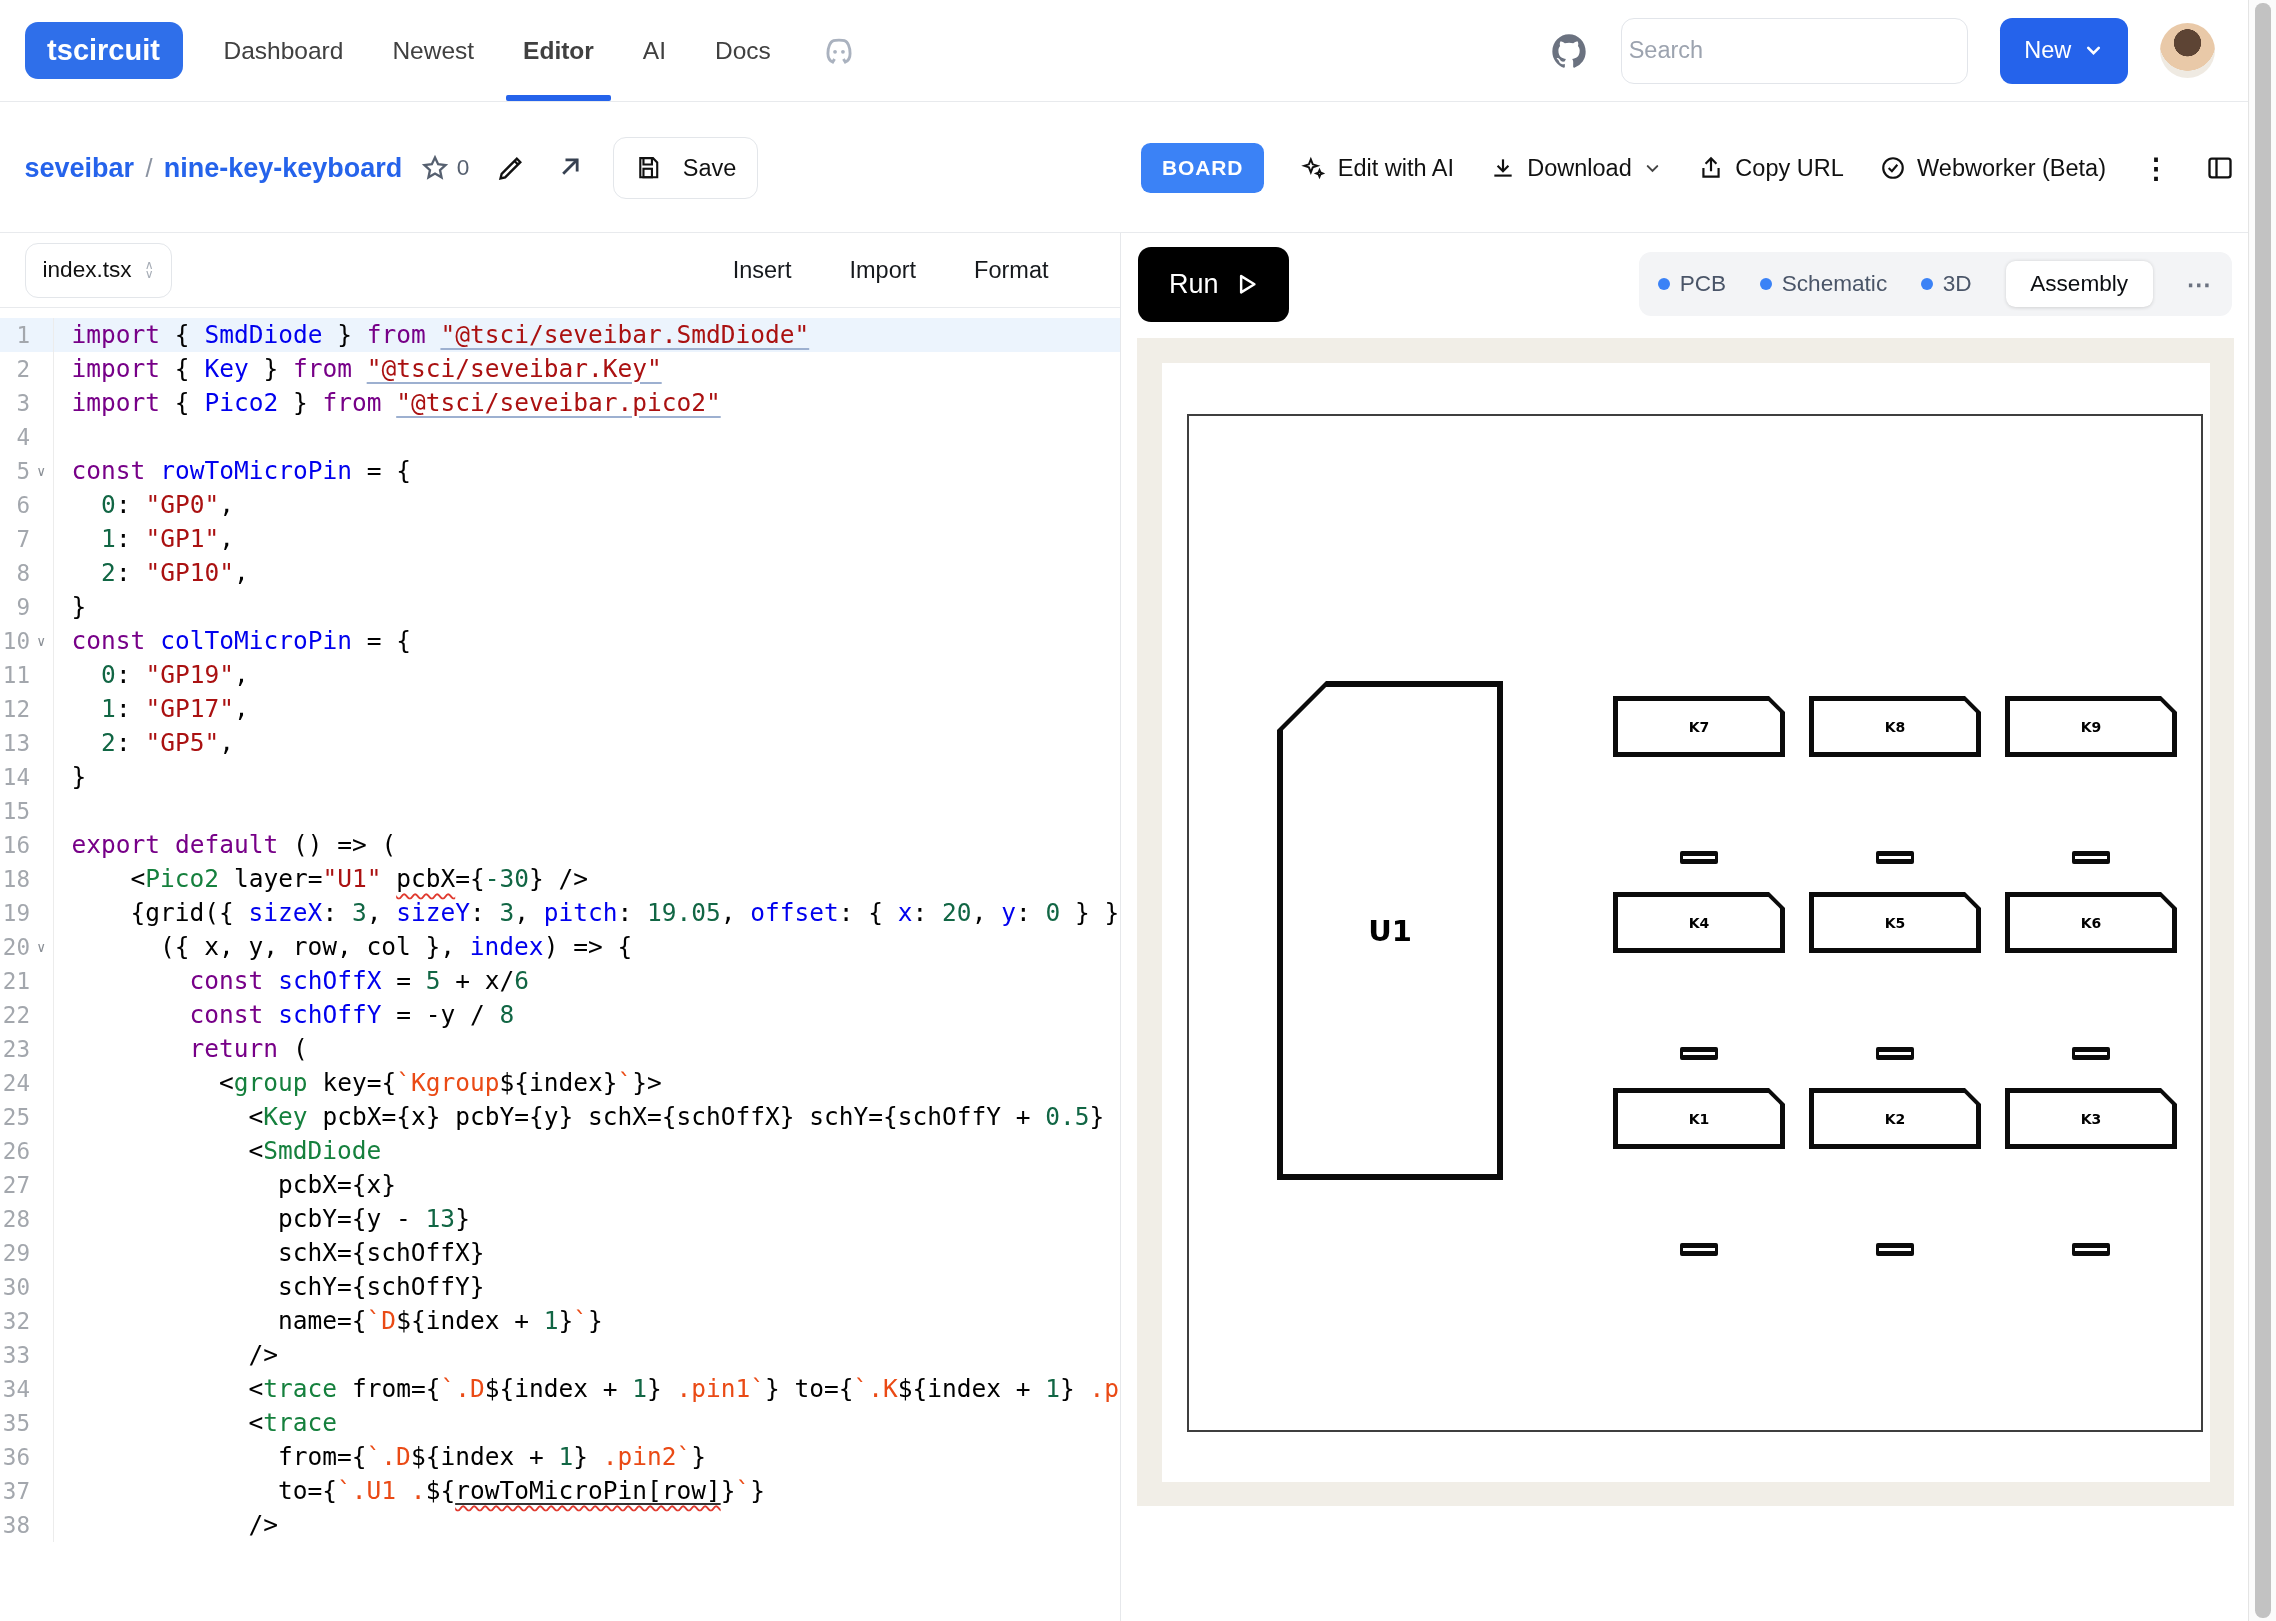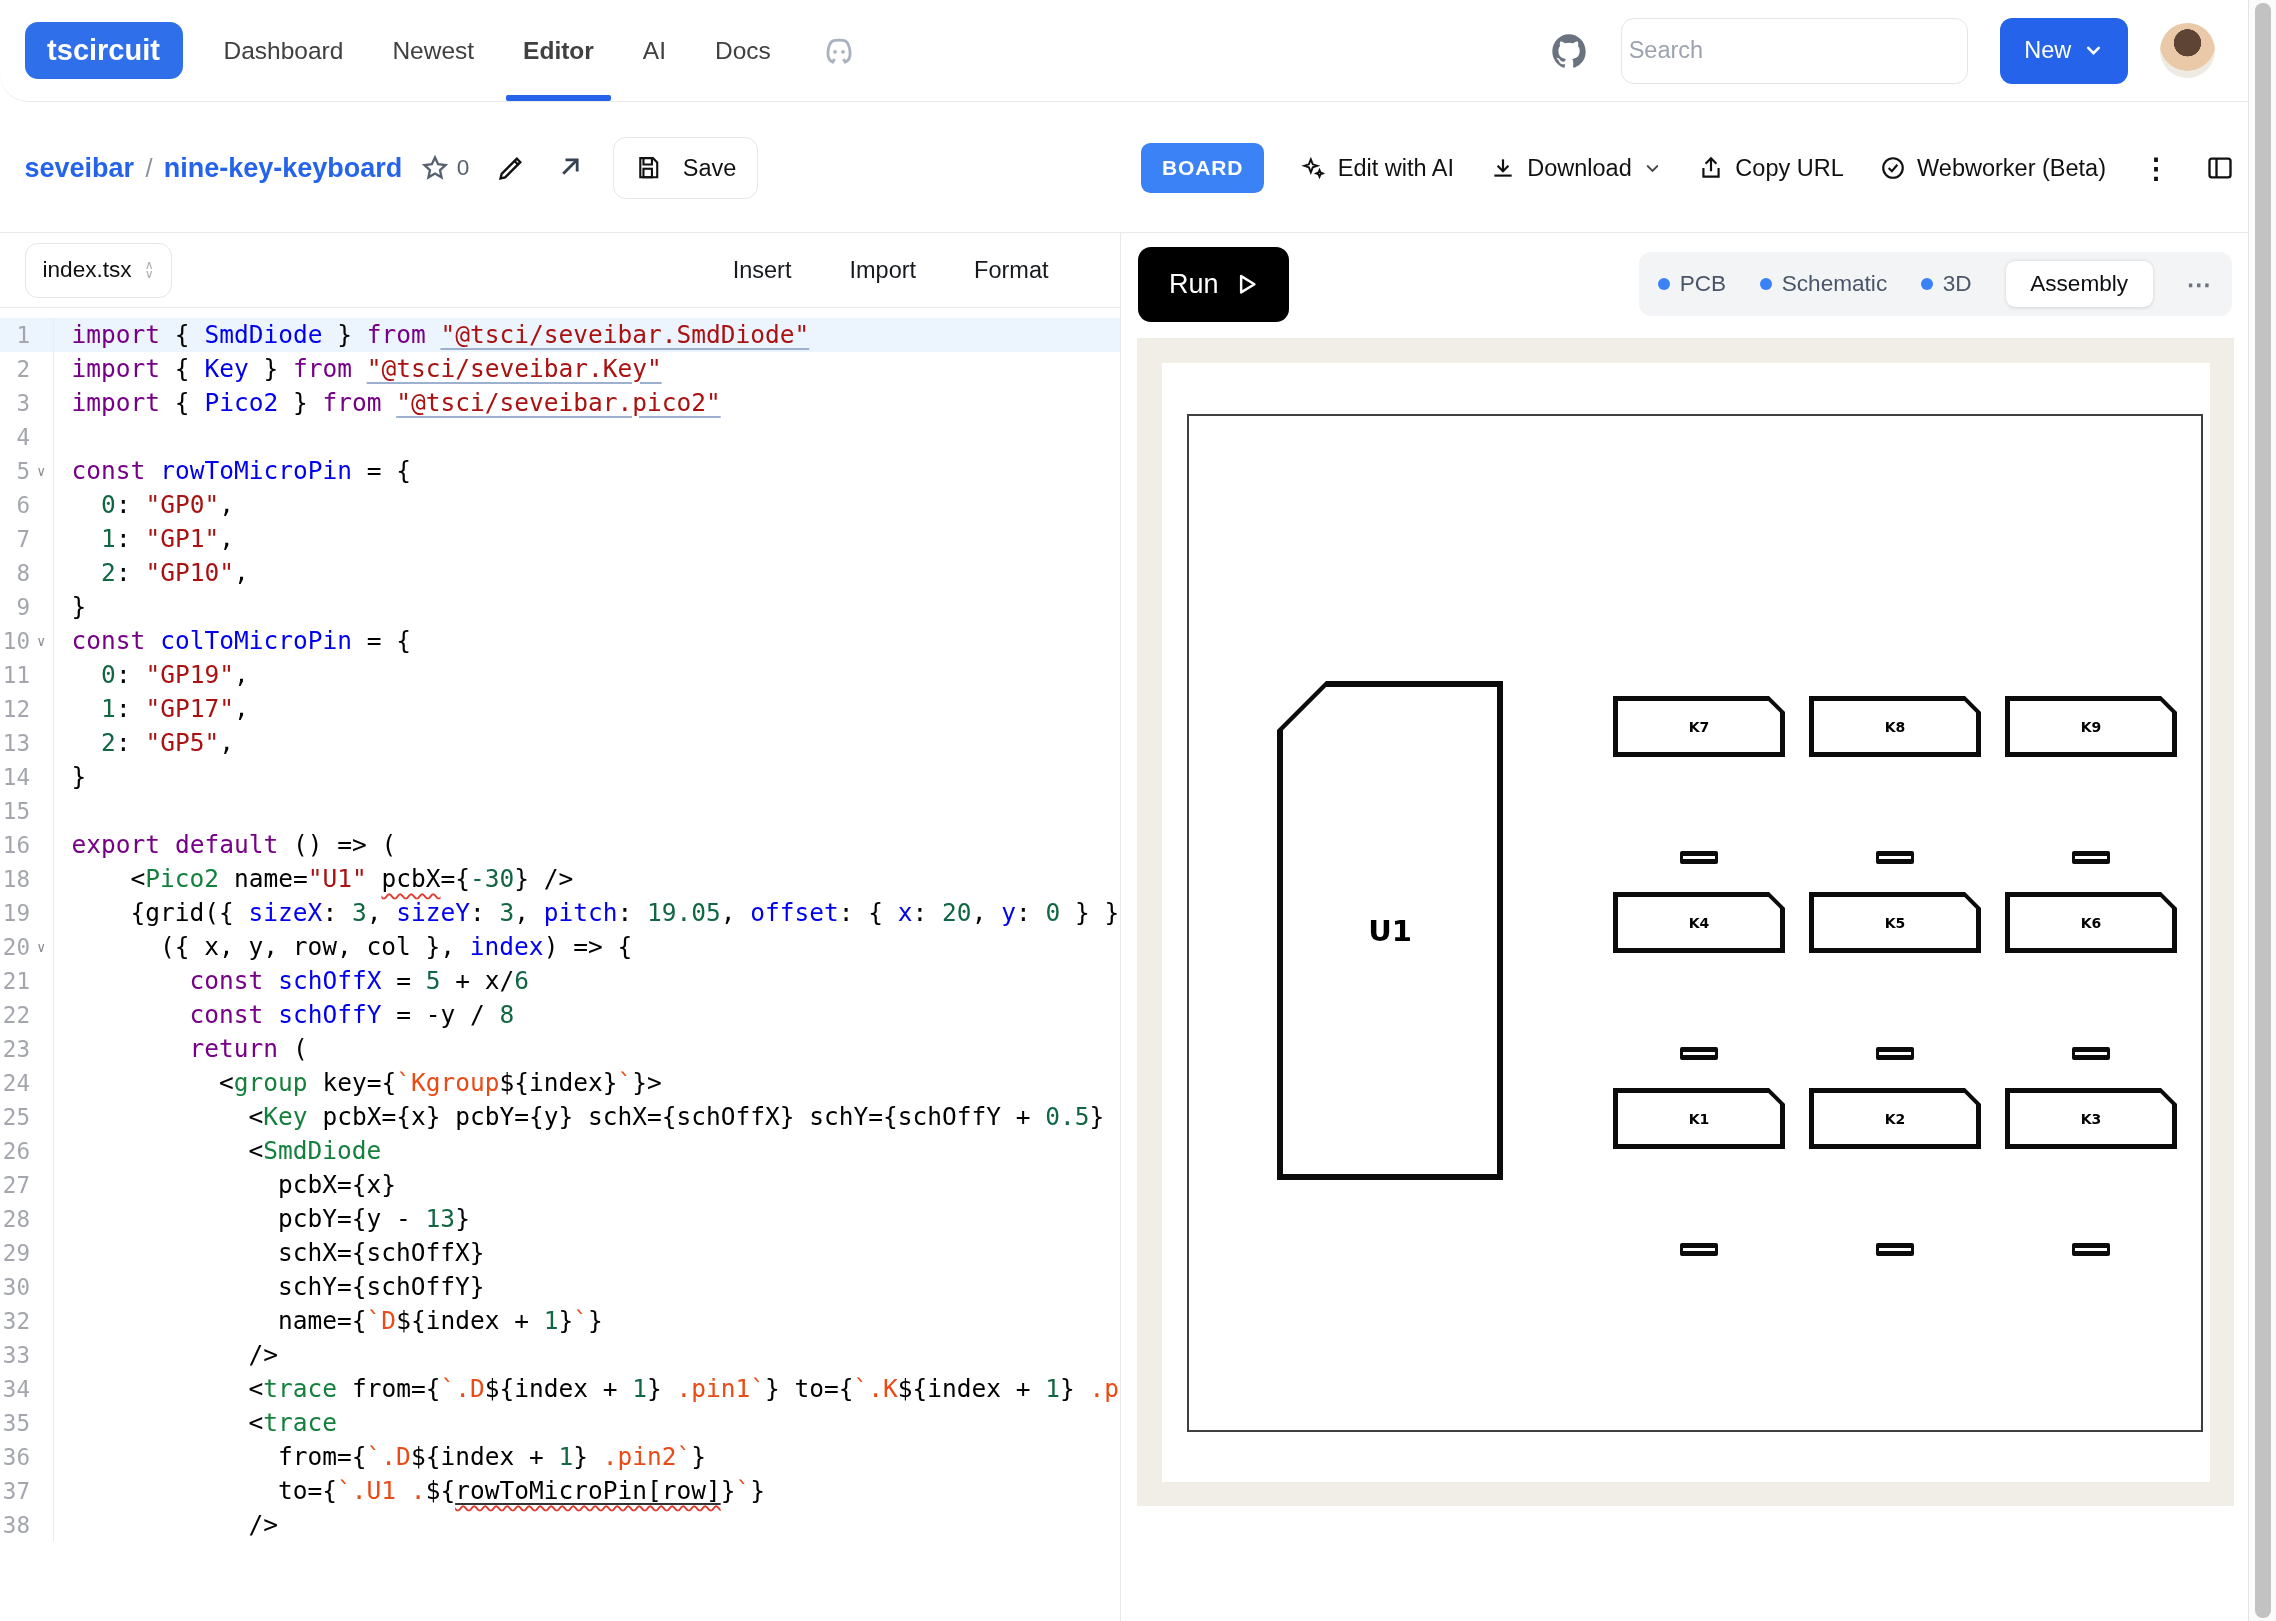--- a/index.html
+++ b/index.html
@@ -2,21 +2,21 @@
 <html style="font-size:15px"><head>
 <meta charset="utf-8">
 <style>
   * { margin:0; padding:0; box-sizing:border-box; }
   html,body { width:2277px; height:1621px; overflow:hidden; background:#fff;
     font-family:"Liberation Sans", sans-serif; }
 
   
   .nav { position:absolute; left:0; top:0; width:2277px; height:102px;
     border-bottom:1.9px solid #e8eaed; display:flex; align-items:center;
-    padding:0 62px 0 24.5px; background:#fff;border-radius:28px; }
+    padding:0 62px 0 24.5px; background:#fff; }
   .logo { background:#2f6fea; color:#fff; font-size:29px; font-weight:bold;
     border-radius:13px; padding:12.2px 22.6px; margin-right:41px; }
   .navitems { display:flex; align-items:center; gap:49px; height:100%; }
   .navitem { font-size:24.5px; color:#404040; height:100%; display:flex;
     align-items:center; position:relative; cursor:pointer; }
   .navitem.active { font-weight:bold; }
   .navitem.active::after { content:""; position:absolute; left:-17px; right:-17px;
     bottom:0; height:5.6px; background:#2563eb; border-radius:1.9px; }
   .navright { margin-left:auto; display:flex; align-items:center; gap:32px; }
   .search { width:347px; height:66px; border:1.9px solid #e2e5ea; border-radius:13px;
@@ -254,21 +254,21 @@
       <div class="cl"><div class="ln">7</div><div class="fold"></div><div class="ct"><span class="seg-p">  </span><span class="seg-n">1</span><span class="seg-p">: </span><span class="seg-s">"GP1"</span><span class="seg-p">,</span></div></div>
       <div class="cl"><div class="ln">8</div><div class="fold"></div><div class="ct"><span class="seg-p">  </span><span class="seg-n">2</span><span class="seg-p">: </span><span class="seg-s">"GP10"</span><span class="seg-p">,</span></div></div>
       <div class="cl"><div class="ln">9</div><div class="fold"></div><div class="ct"><span class="seg-p">}</span></div></div>
       <div class="cl"><div class="ln">10</div><div class="fold">∨</div><div class="ct"><span class="seg-k">const</span><span class="seg-p"> </span><span class="seg-d">colToMicroPin</span><span class="seg-p"> = {</span></div></div>
       <div class="cl"><div class="ln">11</div><div class="fold"></div><div class="ct"><span class="seg-p">  </span><span class="seg-n">0</span><span class="seg-p">: </span><span class="seg-s">"GP19"</span><span class="seg-p">,</span></div></div>
       <div class="cl"><div class="ln">12</div><div class="fold"></div><div class="ct"><span class="seg-p">  </span><span class="seg-n">1</span><span class="seg-p">: </span><span class="seg-s">"GP17"</span><span class="seg-p">,</span></div></div>
       <div class="cl"><div class="ln">13</div><div class="fold"></div><div class="ct"><span class="seg-p">  </span><span class="seg-n">2</span><span class="seg-p">: </span><span class="seg-s">"GP5"</span><span class="seg-p">,</span></div></div>
       <div class="cl"><div class="ln">14</div><div class="fold"></div><div class="ct"><span class="seg-p">}</span></div></div>
       <div class="cl"><div class="ln">15</div><div class="fold"></div><div class="ct"></div></div>
       <div class="cl"><div class="ln">16</div><div class="fold"></div><div class="ct"><span class="seg-k">export</span><span class="seg-p"> </span><span class="seg-k">default</span><span class="seg-p"> () =&gt; (</span></div></div>
-      <div class="cl"><div class="ln">18</div><div class="fold"></div><div class="ct"><span class="seg-p">    &lt;</span><span class="seg-t">Pico2</span><span class="seg-p"> name=</span><span class="seg-s">"U1"</span><span class="seg-p"> </span><span class="seg-p seg-w">pcbX</span><span class="seg-p">={</span><span class="seg-n">-30</span><span class="seg-p">} /&gt;</span></div></div>
+      <div class="cl"><div class="ln">18</div><div class="fold"></div><div class="ct"><span class="seg-p">    &lt;</span><span class="seg-t">Pico2</span><span class="seg-p"> layer=</span><span class="seg-s">"U1"</span><span class="seg-p"> </span><span class="seg-p seg-w">pcbX</span><span class="seg-p">={</span><span class="seg-n">-30</span><span class="seg-p">} /&gt;</span></div></div>
       <div class="cl"><div class="ln">19</div><div class="fold"></div><div class="ct"><span class="seg-p">    {grid({ </span><span class="seg-d">sizeX</span><span class="seg-p">: </span><span class="seg-n">3</span><span class="seg-p">, </span><span class="seg-d">sizeY</span><span class="seg-p">: </span><span class="seg-n">3</span><span class="seg-p">, </span><span class="seg-d">pitch</span><span class="seg-p">: </span><span class="seg-n">19.05</span><span class="seg-p">, </span><span class="seg-d">offset</span><span class="seg-p">: { </span><span class="seg-d">x</span><span class="seg-p">: </span><span class="seg-n">20</span><span class="seg-p">, </span><span class="seg-d">y</span><span class="seg-p">: </span><span class="seg-n">0</span><span class="seg-p"> } }).map(</span></div></div>
       <div class="cl"><div class="ln">20</div><div class="fold">∨</div><div class="ct"><span class="seg-p">      ({ x, y, row, col }, </span><span class="seg-d">index</span><span class="seg-p">) =&gt; {</span></div></div>
       <div class="cl"><div class="ln">21</div><div class="fold"></div><div class="ct"><span class="seg-p">        </span><span class="seg-k">const</span><span class="seg-p"> </span><span class="seg-d">schOffX</span><span class="seg-p"> = </span><span class="seg-n">5</span><span class="seg-p"> + x/</span><span class="seg-n">6</span></div></div>
       <div class="cl"><div class="ln">22</div><div class="fold"></div><div class="ct"><span class="seg-p">        </span><span class="seg-k">const</span><span class="seg-p"> </span><span class="seg-d">schOffY</span><span class="seg-p"> = -y / </span><span class="seg-n">8</span></div></div>
       <div class="cl"><div class="ln">23</div><div class="fold"></div><div class="ct"><span class="seg-p">        </span><span class="seg-k">return</span><span class="seg-p"> (</span></div></div>
       <div class="cl"><div class="ln">24</div><div class="fold"></div><div class="ct"><span class="seg-p">          &lt;</span><span class="seg-t">group</span><span class="seg-p"> key={</span><span class="seg-o">`Kgroup</span><span class="seg-p">${index}</span><span class="seg-o">`</span><span class="seg-p">}&gt;</span></div></div>
       <div class="cl"><div class="ln">25</div><div class="fold"></div><div class="ct"><span class="seg-p">            &lt;</span><span class="seg-t">Key</span><span class="seg-p"> pcbX={x} pcbY={y} schX={schOffX} schY={schOffY + </span><span class="seg-n">0.5</span><span class="seg-p">} name=</span></div></div>
       <div class="cl"><div class="ln">26</div><div class="fold"></div><div class="ct"><span class="seg-p">            &lt;</span><span class="seg-t">SmdDiode</span></div></div>
       <div class="cl"><div class="ln">27</div><div class="fold"></div><div class="ct"><span class="seg-p">              pcbX={x}</span></div></div>
       <div class="cl"><div class="ln">28</div><div class="fold"></div><div class="ct"><span class="seg-p">              pcbY={y - </span><span class="seg-n">13</span><span class="seg-p">}</span></div></div>

